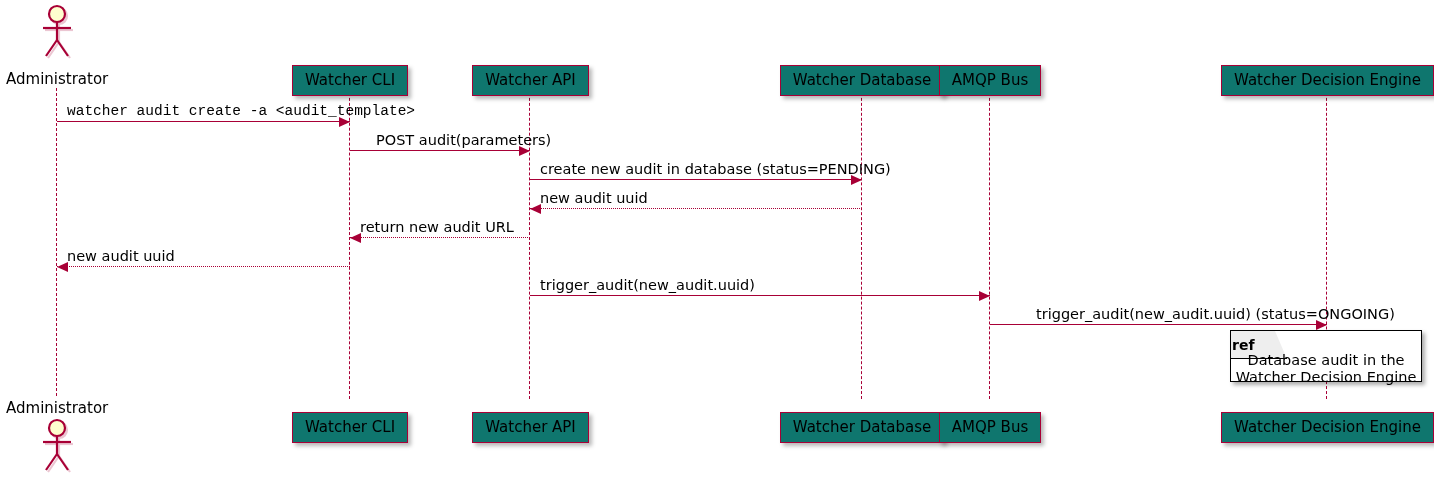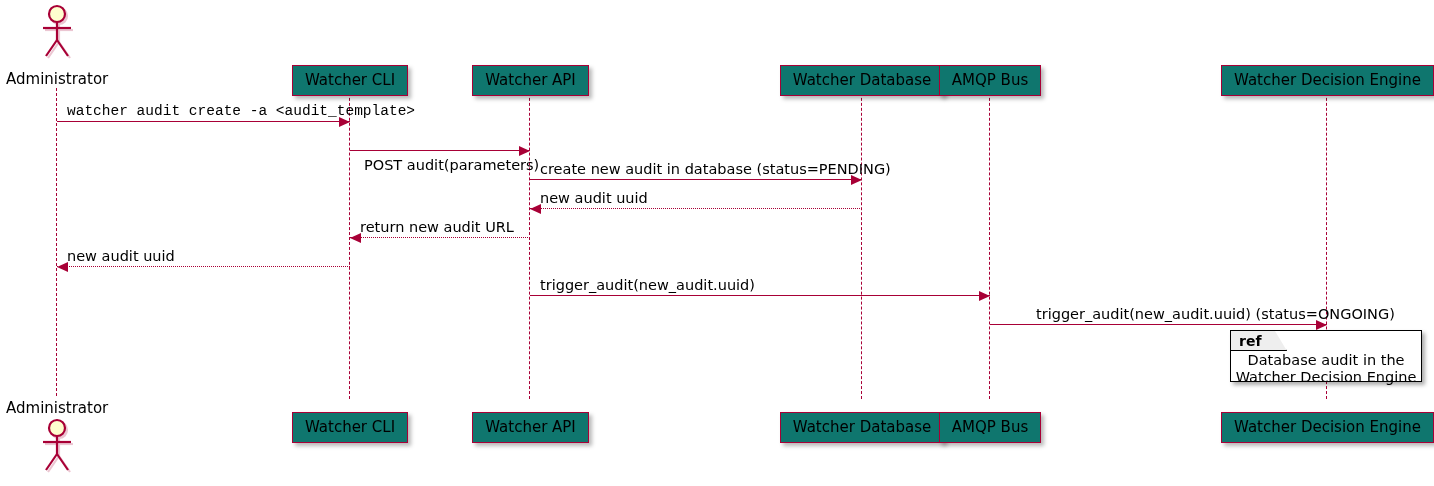--- a/index.html
+++ b/index.html
@@ -84,31 +84,31 @@
     position: absolute;
     background: #FFFFFF;
     border: 1.7px solid #000000;
     box-sizing: border-box;
     box-shadow: 3px 3px 4px rgba(0,0,0,0.32);
   }
   .ref-tab {
     position: absolute;
     left: 0;
     top: 0;
-    height: 20px;
+    height: 28px;
     background: #EEEEEE;
     border-right: 1.7px solid #000000;
     border-bottom: 1.7px solid #000000;
     box-sizing: border-box;
     color: #000000;
     font-weight: bold;
     font-size: 14px;
     display: flex;
     align-items: center;
-    padding-left: 8px;
+    padding-left: 1px;
     clip-path: polygon(0 0, calc(100% - 12px) 0, 100% 100%, 0 100%);
   }
   .ref-body {
     position: absolute;
     left: 0;
     right: 0;
     top: 21px;
     text-align: center;
     color: #000000;
     font-size: 14.5px;
@@ -188,21 +188,21 @@
       <span>Watcher Decision Engine</span>
     </div>
     <div class="pbox" style="width: 213px; height: 31px; left: 1221px; top: 399px;">
       <span>Watcher Decision Engine</span>
     </div>
     <div class="msg-line" style="left: 57px; top: 121px; width: 293px;"></div>
     <div class="arrow-head right" style="top: 117px; left: 339px;"></div>
     <div class="msg-label" style="left: 67px; top: 104px; font-family: Liberation Mono, monospace;">watcher audit create -a &lt;audit_template&gt;</div>
     <div class="msg-line" style="left: 350px; top: 150px; width: 180px;"></div>
     <div class="arrow-head right" style="top: 146px; left: 519px;"></div>
-    <div class="msg-label" style="left: 364px; top: 133px; margin-top: 25px;">POST audit(parameters)</div>
+    <div class="msg-label" style="left: 376px; top: 133px;">POST audit(parameters)</div>
     <div class="msg-line" style="left: 530px; top: 179px; width: 332px;"></div>
     <div class="arrow-head right" style="top: 175px; left: 851px;"></div>
     <div class="msg-label" style="left: 540px; top: 162px;">create new audit in database (status=PENDING)</div>
     <div class="msg-line dotted" style="left: 530px; top: 208px; width: 332px;"></div>
     <div class="arrow-head left" style="top: 204px; left: 530px;"></div>
     <div class="msg-label" style="left: 540px; top: 191px;">new audit uuid</div>
     <div class="msg-line dotted" style="left: 350px; top: 237px; width: 180px;"></div>
     <div class="arrow-head left" style="top: 233px; left: 350px;"></div>
     <div class="msg-label" style="left: 360px; top: 220px;">return new audit URL</div>
     <div class="msg-line dotted" style="left: 57px; top: 266px; width: 293px;"></div>

